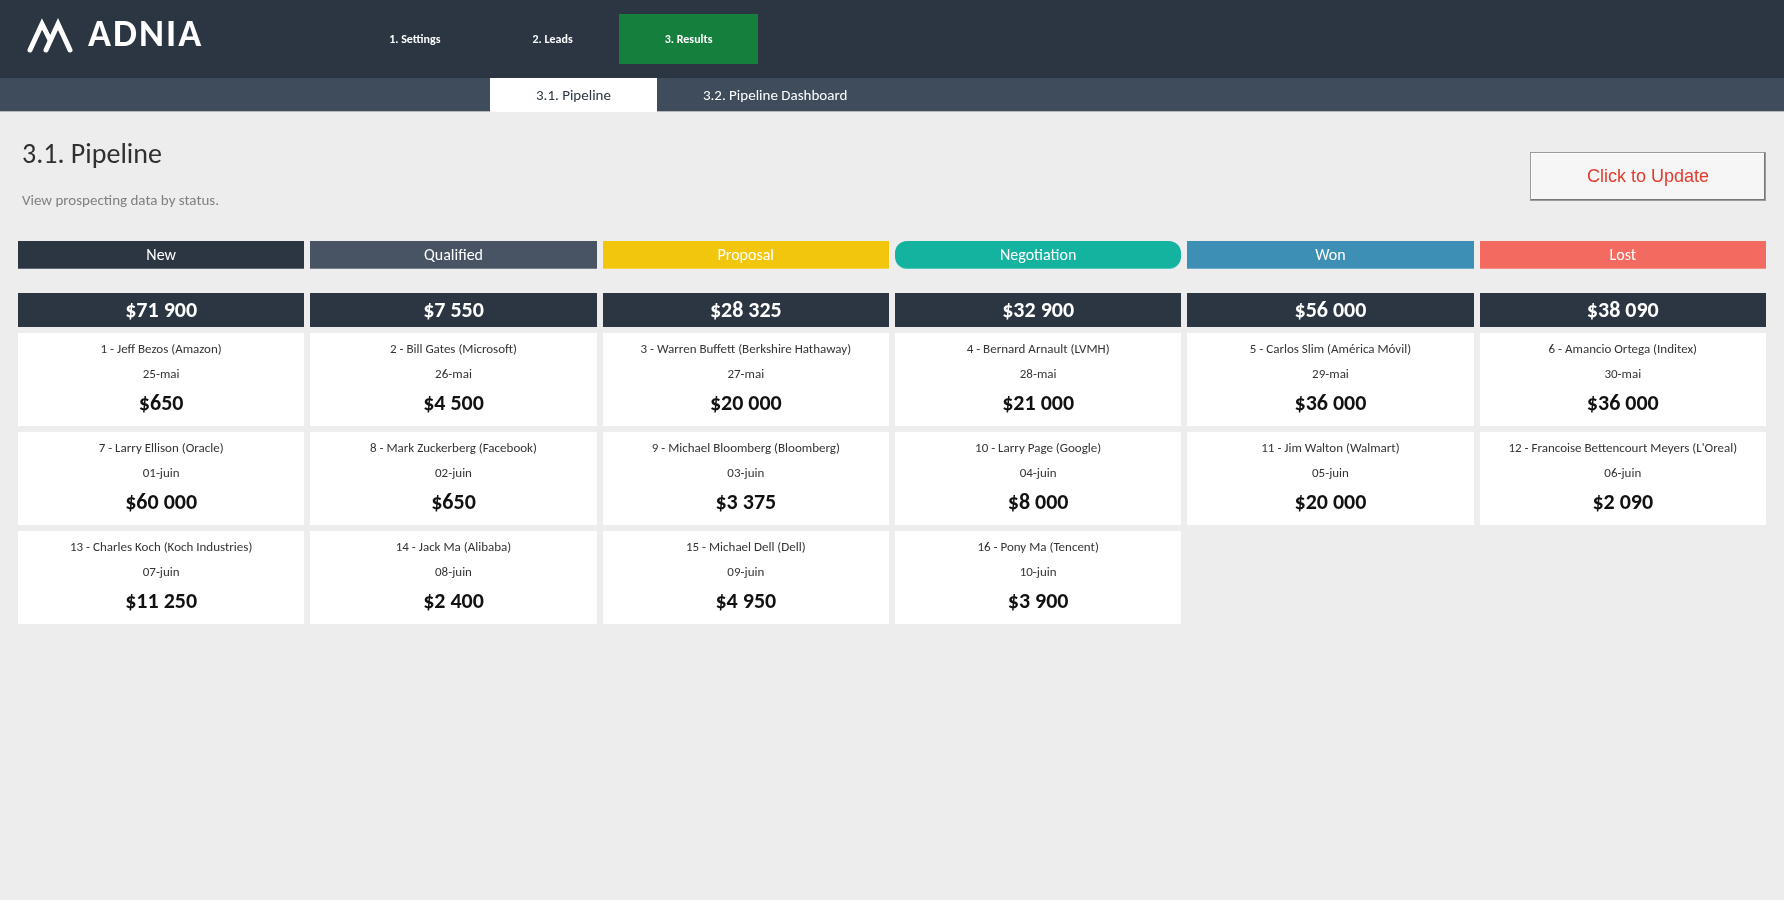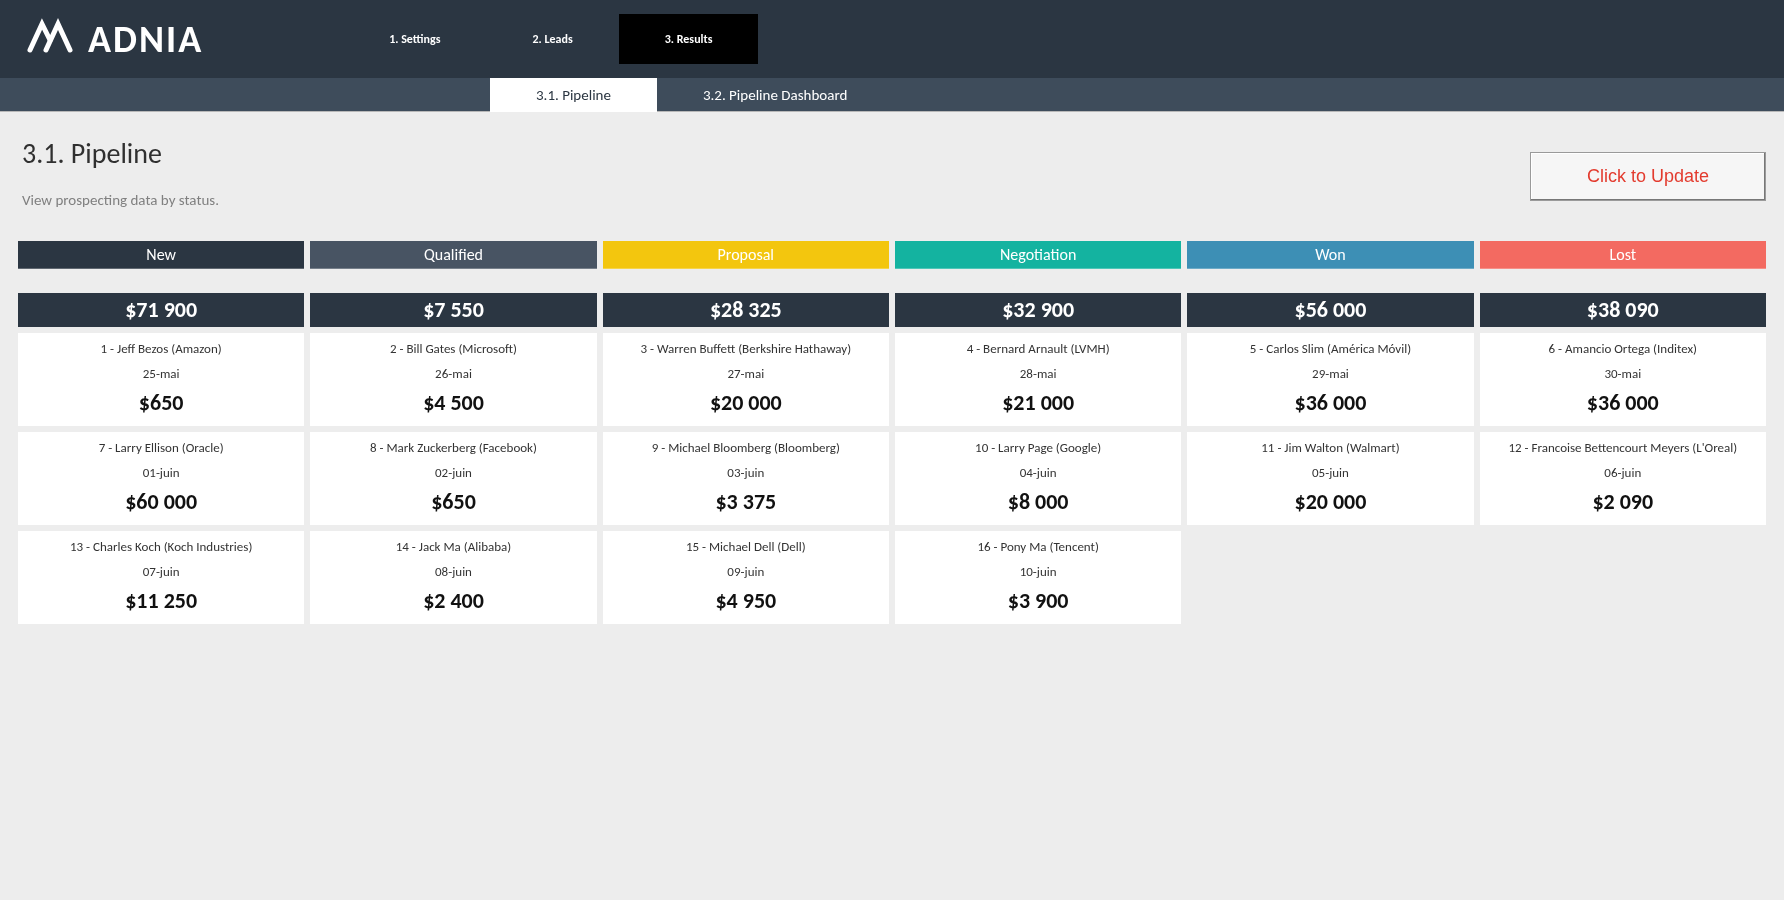--- a/index.html
+++ b/index.html
@@ -14,41 +14,41 @@
   
   .topbar {
     background: #2b3642;
     height: 78px;
     display: flex;
     align-items: center;
     color: #fff;
   }
   .logo {
     display: flex;
-    align-items: center;
+    align-items: flex-start;
     gap: 14px;
     padding-left: 26px;
     font-weight: 700;
     font-size: 38px;
     letter-spacing: 2px;
   }
   .logo svg { width: 48px; height: 48px; }
 
   .main-tabs { display: flex; margin-left: 140px; }
   .main-tab {
     color: #fff;
     font-size: 12px;
     font-weight: 600;
     padding: 0 46px;
     height: 50px;
     line-height: 50px;
     cursor: pointer;
   }
   .main-tab.active {
-    background: #000000;
+    background: #15803d;
   }
 
   
   .subbar {
     background: #3e4c5b;
     height: 34px;
     display: flex;
     padding-left: 490px;
     border-bottom: 1px solid #b8b8b8;
   }
@@ -107,21 +107,21 @@
     text-align: center;
     color: #fff;
     font-size: 22px;
     font-weight: 600;
     background: #2b3642;
     margin-top: 24px;
   }
   .bg-dark   { background:#2b3642; }
   .bg-gray   { background:#485463; }
   .bg-yellow { background:#f3c60e; }
-  .bg-teal   { background:#14b3a0; }
+  .bg-teal   { background:#14b3a0;border-radius:12px; }
   .bg-blue   { background:#3d8fb5; }
   .bg-red    { background:#f36a61; }
 
   .card {
     background: #fff;
     text-align: center;
     padding: 8px 4px 10px 4px;
     margin-top: 6px;
   }
   .card:first-of-type { margin-top: 4px; }

